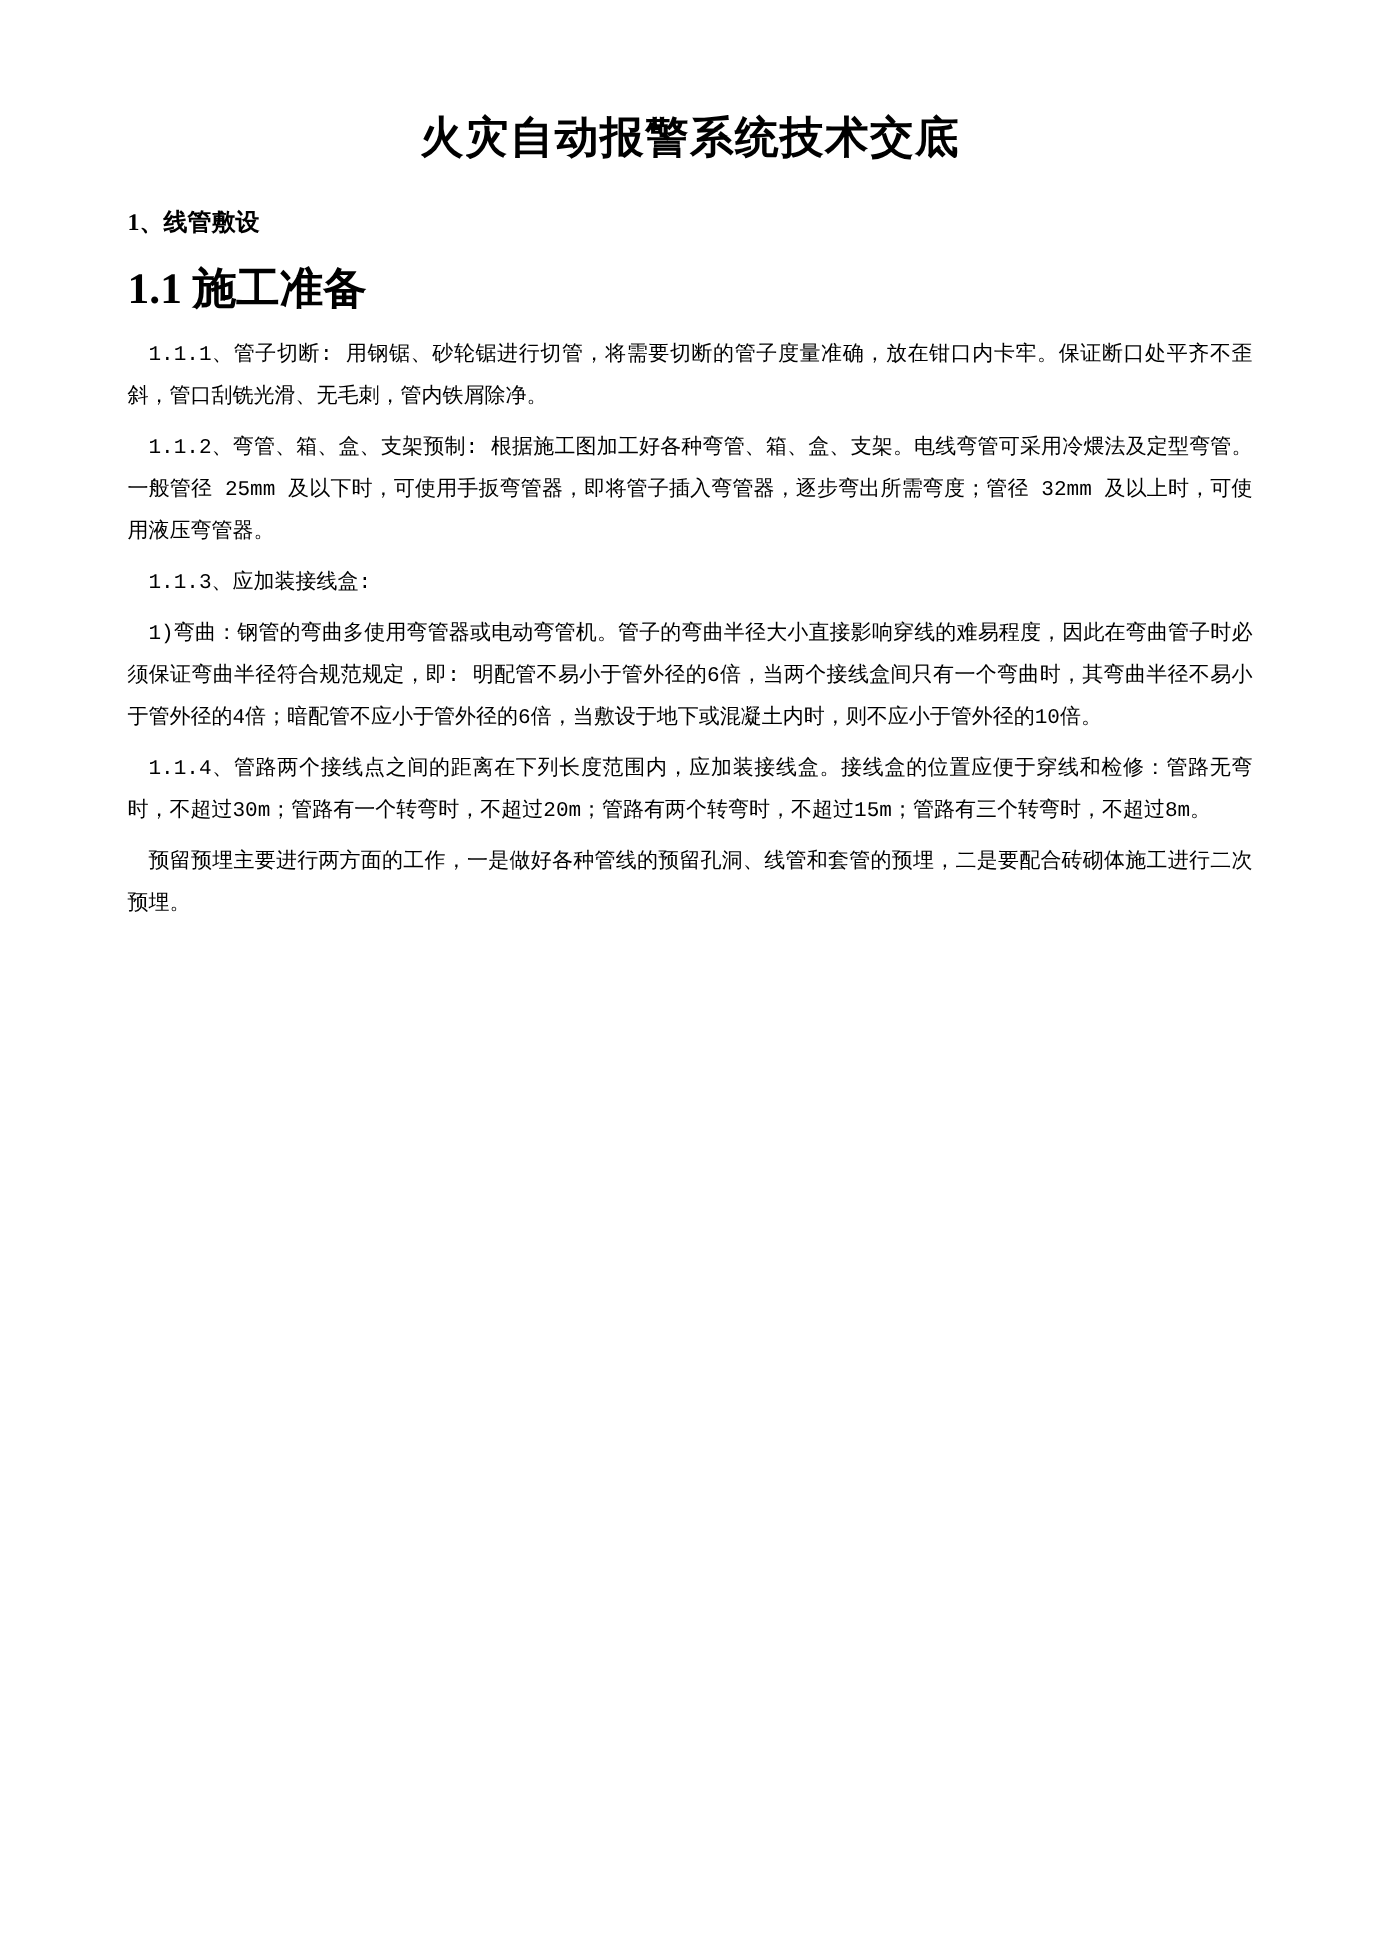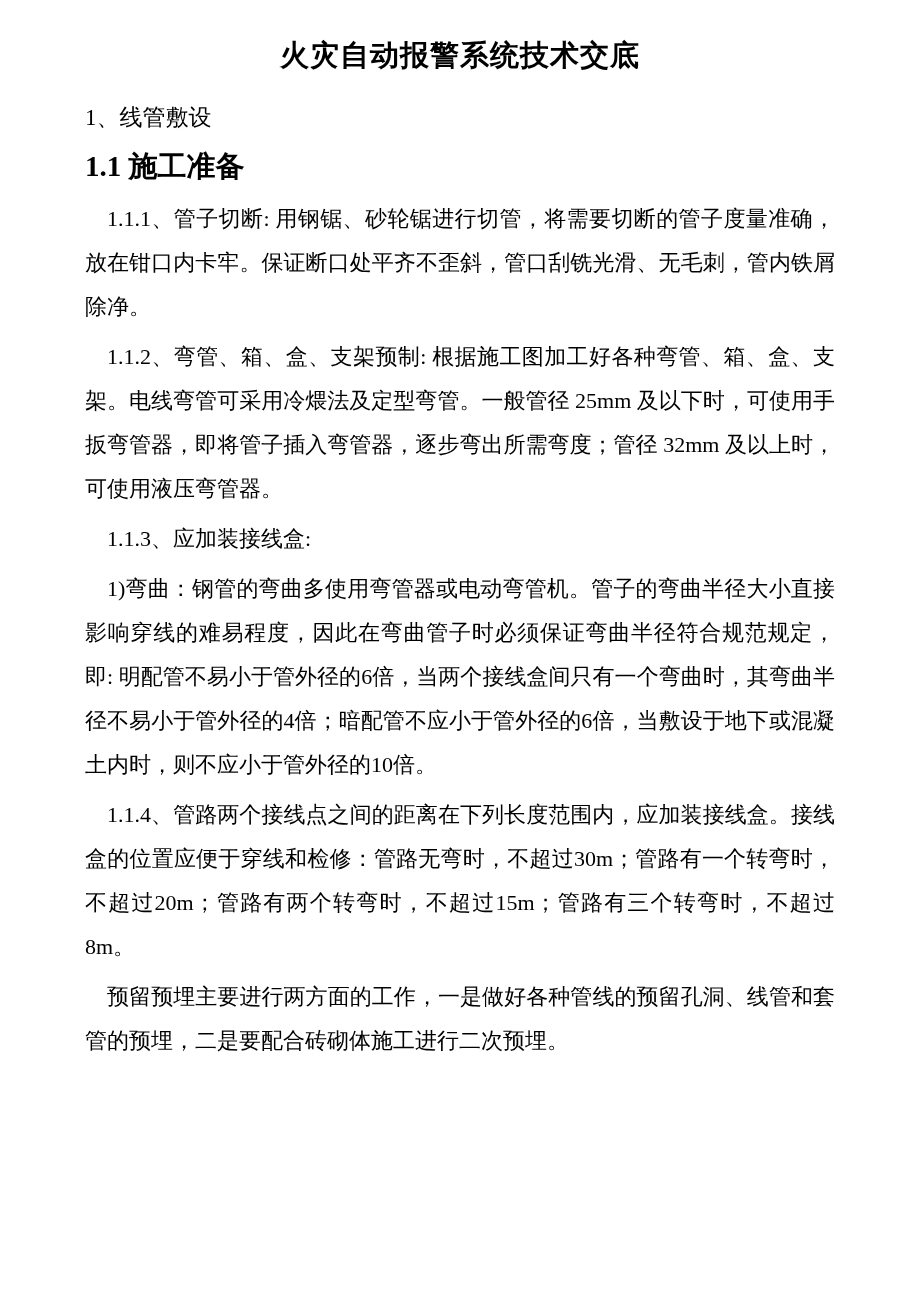--- a/index.html
+++ b/index.html
@@ -6,49 +6,50 @@
     margin: 0;
     padding: 0;
     background: #ffffff;
   }
   .page {
     position: relative;
     width: 920px;
     height: 1302px;
     box-sizing: border-box;
     margin: 0 auto;
-    padding: 36px 85px 40px 85px;
+    padding: 72px 85px 40px 85px;
     background: #ffffff;
     color: #000000;
     font-family: "Liberation Serif", "DejaVu Serif", serif;
     overflow: hidden;
   }
   .doc-title {
     font-size: 29px;
     font-weight: bold;
     text-align: center;
     letter-spacing: 1px;
     margin: 0 0 26px 0;
   }
   .h1 {
-    font-size: 23px;
-    font-weight: normal;
+    font-size: 16px;
+    font-weight: bold;
     margin: 6px 0 14px 0;
   }
   .h2 {
     font-size: 29px;
     font-weight: bold;
     margin: 14px 0 10px 0;
   }
   .para {
-    font-size: 22px;
+    font-size: 14px;
     line-height: 2.0;
     text-align: justify;
     text-indent: 1em;
     margin: 0 0 6px 0;
+    font-family: Liberation Mono, monospace;
   }
   .para.short {
     text-align: left;
   }
 </style>
 </head>
 <body>
 
 <div class="page">
   <div class="doc-title">火灾自动报警系统技术交底</div>

